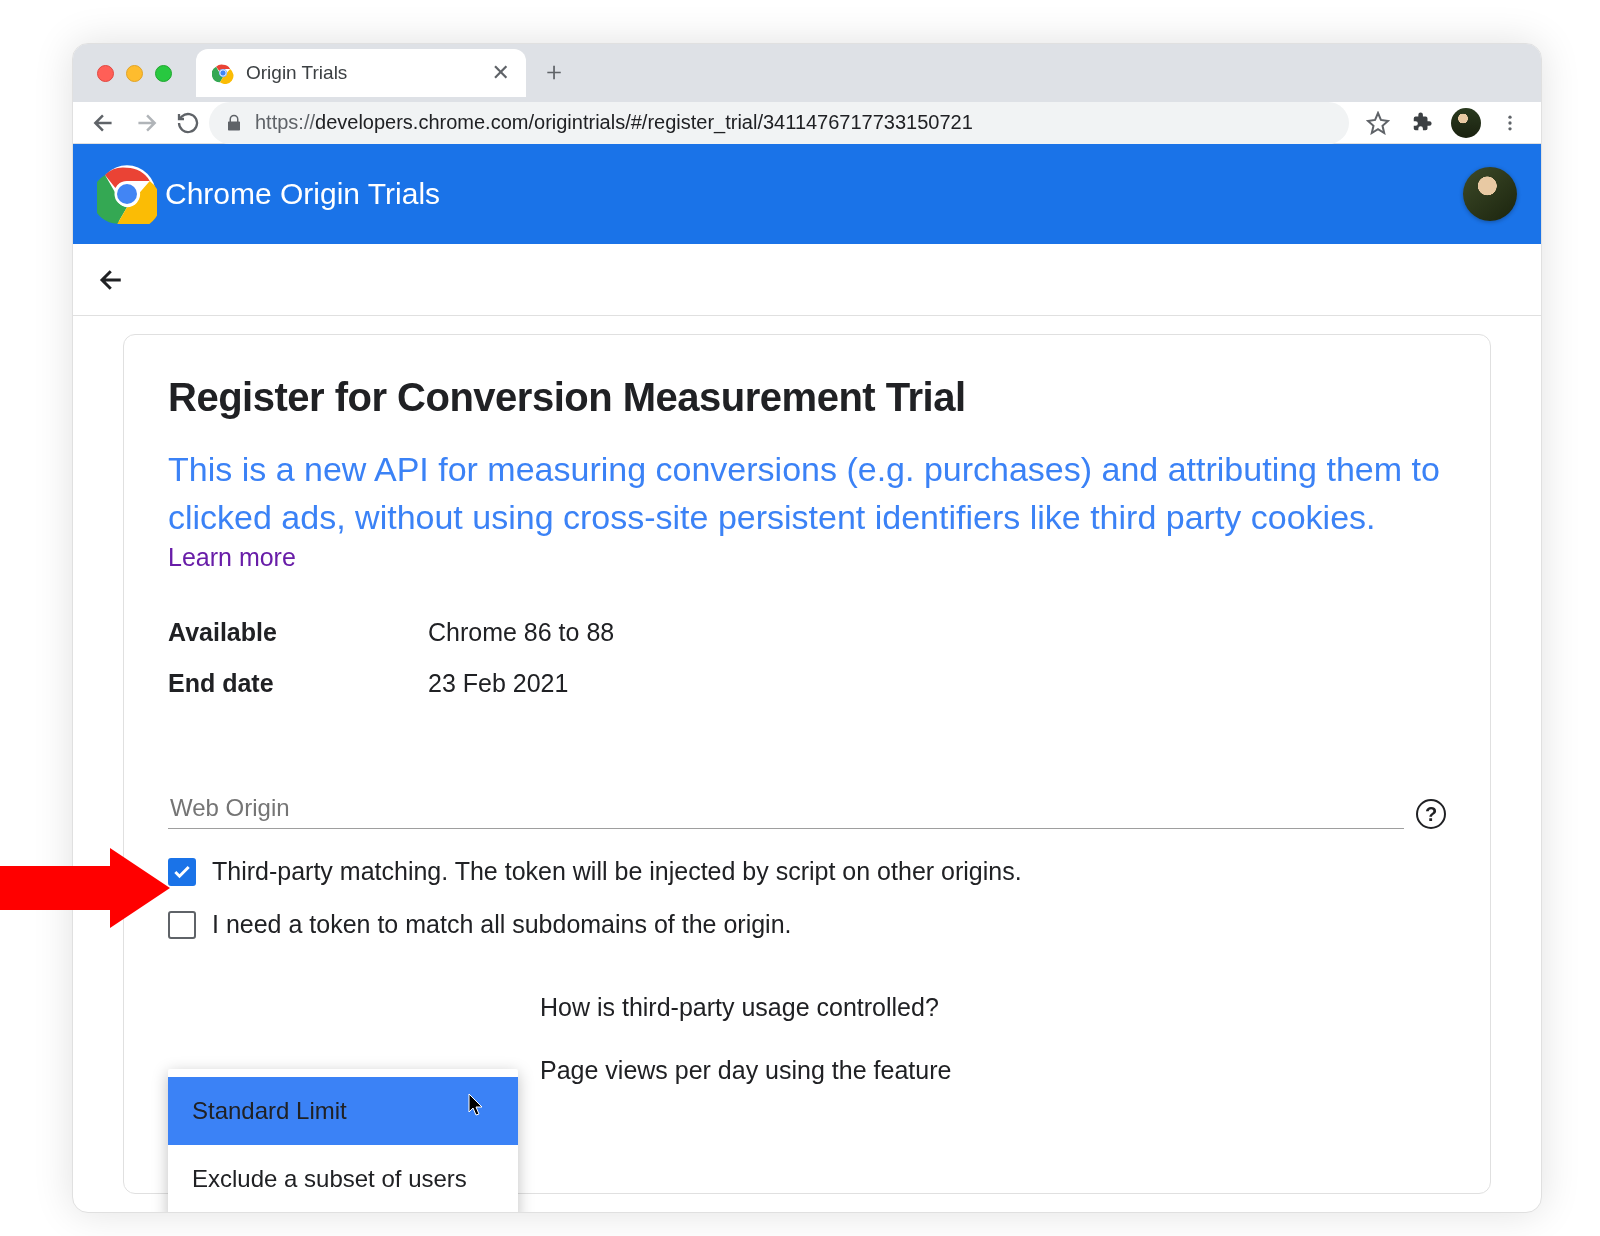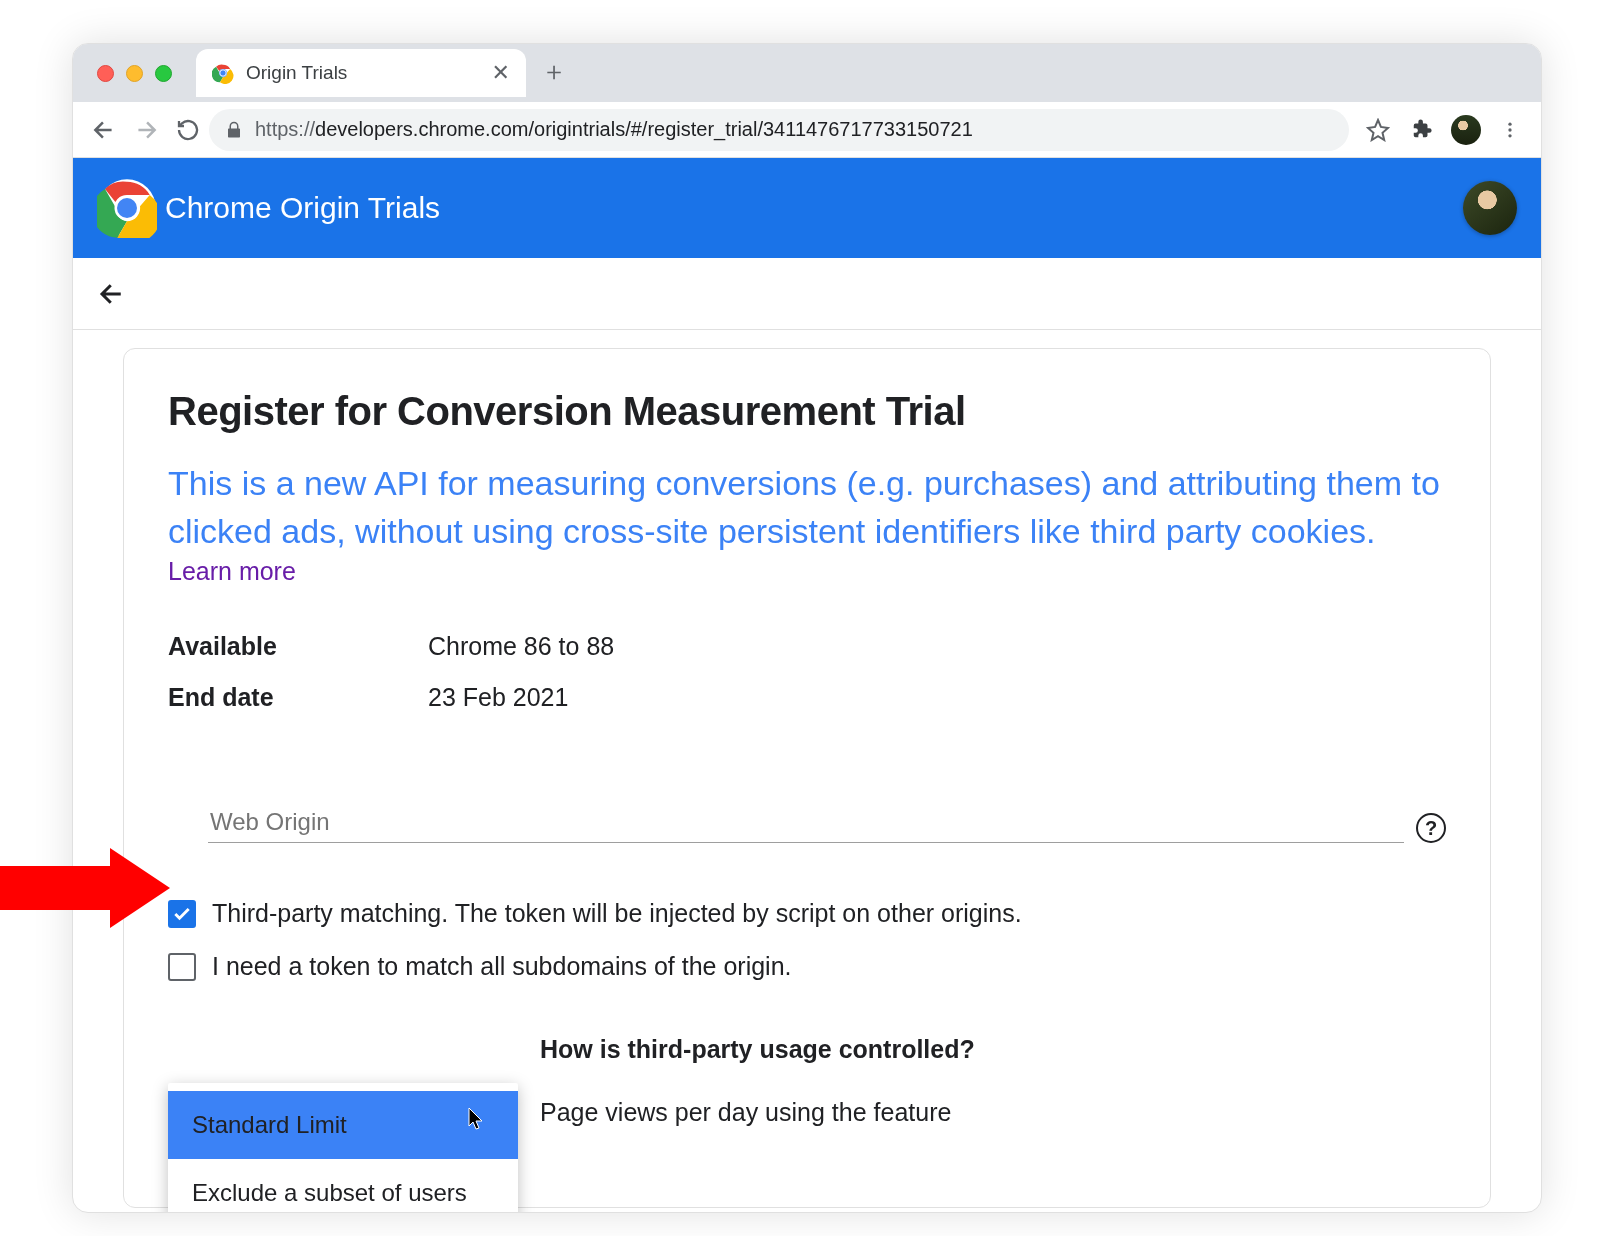--- a/index.html
+++ b/index.html
@@ -40,21 +40,21 @@
     gap: 12px;
     position: relative;
   }
   .tab .favicon { width:22px; height:22px; }
   .tab .title { flex:1; white-space:nowrap; overflow:hidden; text-overflow:ellipsis;}
   .tab .close { font-size:22px; color:#5f6368; cursor:pointer;}
   .newtab { width:40px; height:40px; display:flex; align-items:center; justify-content:center; font-size:26px; color:#5f6368; margin-left:8px; margin-bottom:4px; cursor:pointer;}
 
   
   .toolbar {
-    height: 56px; background:#fff;
+    height: 42px; background:#fff;
     display:flex; align-items:center;
     padding: 1px 10px;
     border-bottom:1px solid #e0e0e0;
     gap: 0;
   }
   .tbtn { width:42px; height:42px; display:flex; align-items:center; justify-content:center; color:#5f6368; border-radius:50%; cursor:pointer;}
   .tbtn.disabled { color:#b0b4b8; }
   .omnibox {
     flex:1; height:42px;
     background:#f1f3f4; border-radius:21px;
@@ -95,35 +95,35 @@
     position:relative;
     min-height: 860px;
   }
   .card h1 { font-size:40px; font-weight:700; color:#202124; margin-bottom:26px; letter-spacing:-0.5px;}
   .desc { font-size:34px; color:#3b82f6; line-height:1.4; }
   .learn { color:#681da8; font-size:25px; text-decoration:none; display:inline-block; margin-top:2px; margin-bottom:24px;}
   .inforow { display:flex; font-size:25px; color:#202124; margin-top:22px;}
   .inforow .label { width:260px; font-weight:700; }
   .inforow .value {}
 
-  .field-row { display:flex; align-items:flex-end; margin-top:90px; gap:12px;margin-left:40px;}
+  .field-row { display:flex; align-items:flex-end; margin-top:90px; gap:12px;}
   .text-input {
     flex:1; border:none; border-bottom:1.5px solid #9e9e9e;
     font-size:24px; color:#757575; padding:6px 2px; background:transparent; outline:none;
   }
   .help-icon { width:30px; height:30px; border:2.5px solid #202124; border-radius:50%; display:flex; align-items:center; justify-content:center; font-weight:700; font-size:20px; color:#202124; cursor:pointer;}
 
-  .check-row { display:flex; align-items:center; gap:16px; font-size:25px; color:#202124; margin-top:56px;}
+  .check-row { display:flex; align-items:center; gap:16px; font-size:25px; color:#202124; margin-top:28px;}
   .check-row.second { margin-top:24px; }
   .chk { width:28px; height:28px; border:2.5px solid #5f6368; border-radius:3px; flex-shrink:0; display:flex; align-items:center; justify-content:center; cursor:pointer;}
   .chk.checked { background:#1a73e8; border-color:#1a73e8; }
   .chk.checked svg { display:block; }
   .chk svg { display:none; }
 
-  .q-row { font-size:25px; color:#202124; margin-top:54px; display:flex; align-items:center; gap:22px;font-weight:bold;}
+  .q-row { font-size:25px; color:#202124; margin-top:54px; display:flex; align-items:center; gap:22px;}
   .q-row2 { font-size:25px; color:#202124; margin-top:34px; display:flex; align-items:center; gap:22px;}
 
   
   .menu {
     position:absolute;
     left:44px; top:734px;
     width:350px;
     background:#fff;
     box-shadow:0 4px 16px rgba(0,0,0,0.25);
     border-radius:2px;

